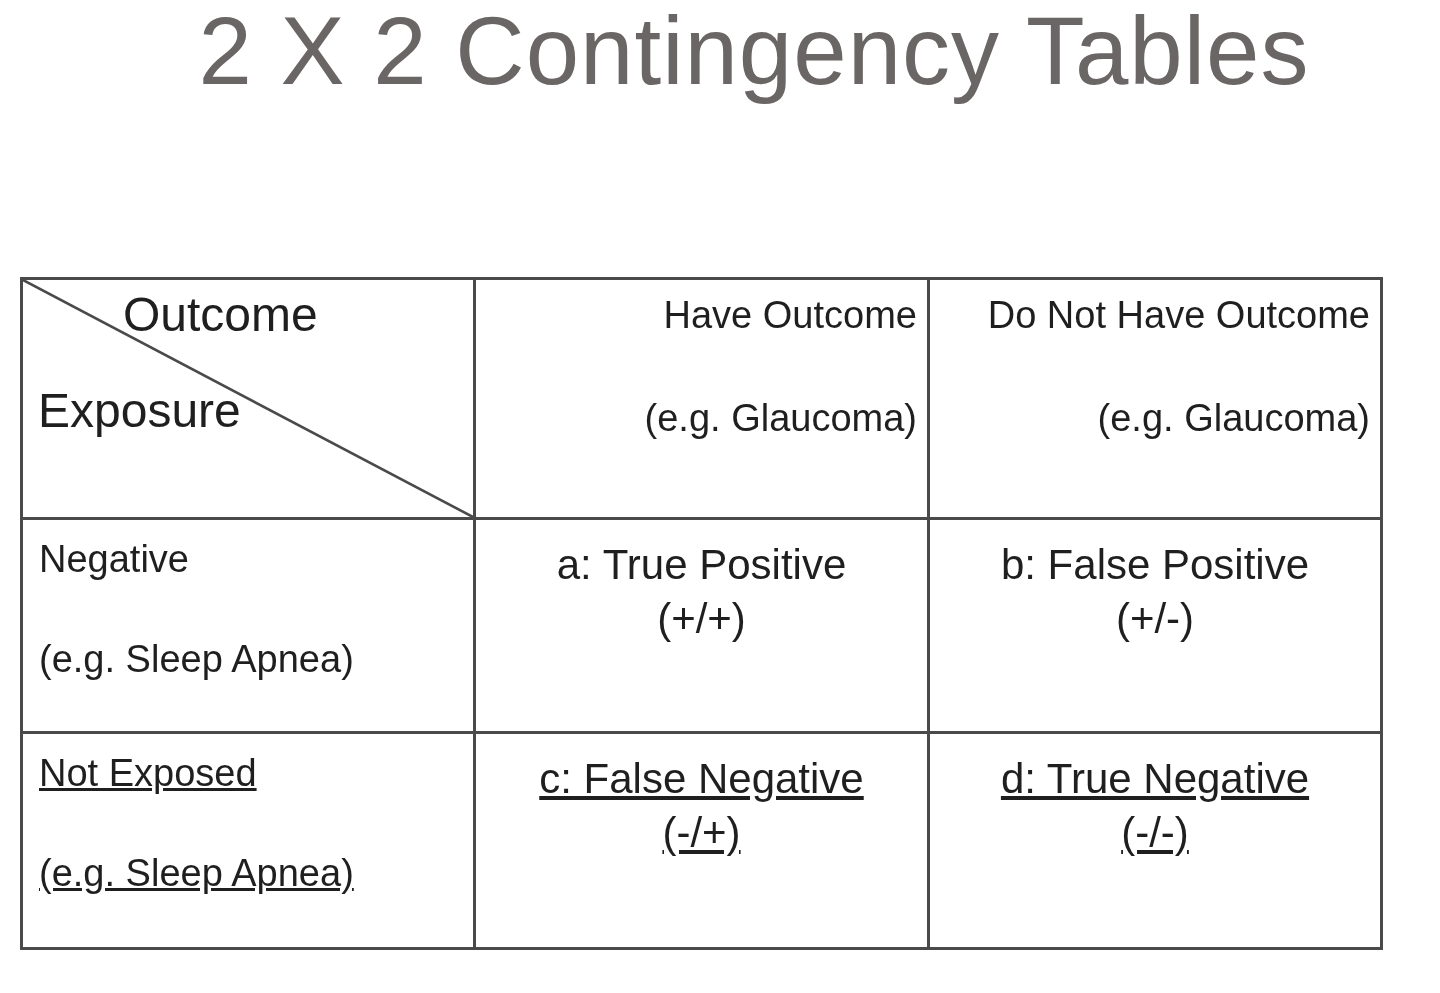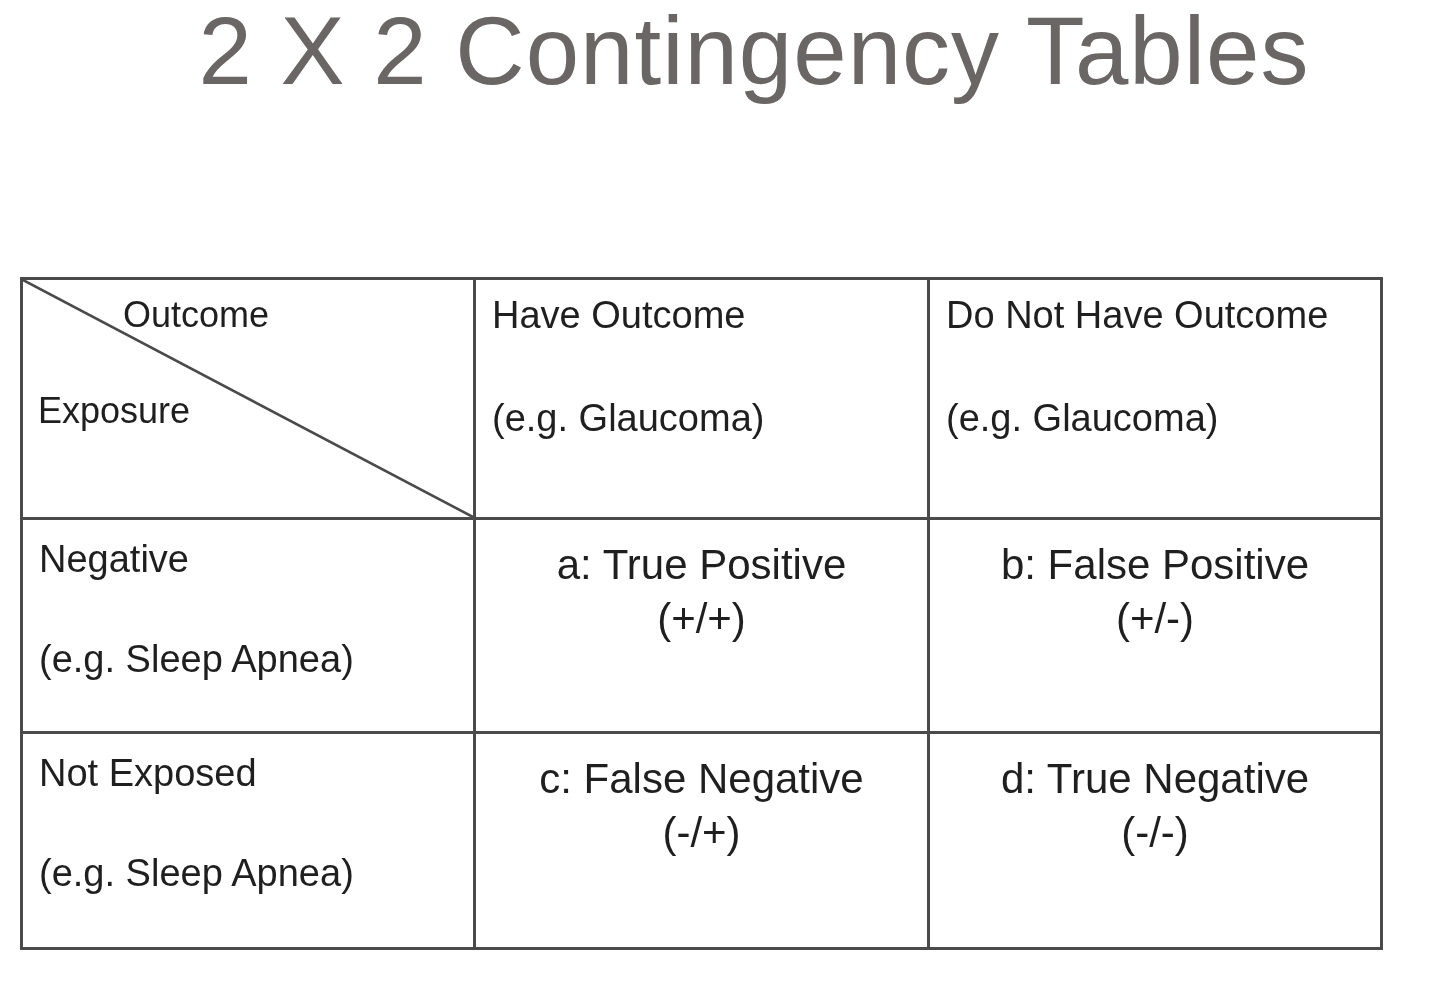--- a/index.html
+++ b/index.html
@@ -45,43 +45,44 @@
     color: #1f1f1f;
   }
   .cell {
     position: relative;
     box-sizing: border-box;
     border-right: 3px solid #4a4a4a;
     border-bottom: 3px solid #4a4a4a;
     overflow: hidden;
   }
   .cell.last-col { border-right: none; }
-  .cell.last-row { border-bottom: none; }
+  .cell.last-row { border-bottom: none; text-decoration: underline; }
 
-  .cell.corner { font-size: 36px; line-height: 46px; }
+  .cell.corner { font-size: 48px; line-height: 46px; }
   .corner-svg {
     position: absolute;
     left: 0; top: 0;
     width: 100%; height: 100%;
   }
   .corner-top-label {
     position: absolute;
     left: 100px;
     top: 12px;
   }
   .corner-bottom-label {
     position: absolute;
     left: 15px;
     top: 108px;
   }
 
   .cell.head {
     font-size: 38px;
     line-height: 46px;
     padding: 12px 10px 0 16px;
+    text-align: right;
   }
   .cell.head .line2 { margin-top: 57px; }
 
   .cell.rowhead {
     font-size: 38px;
     line-height: 46px;
     padding: 16px 10px 0 16px;
   }
   .cell.rowhead .line2 { margin-top: 54px; }
 

